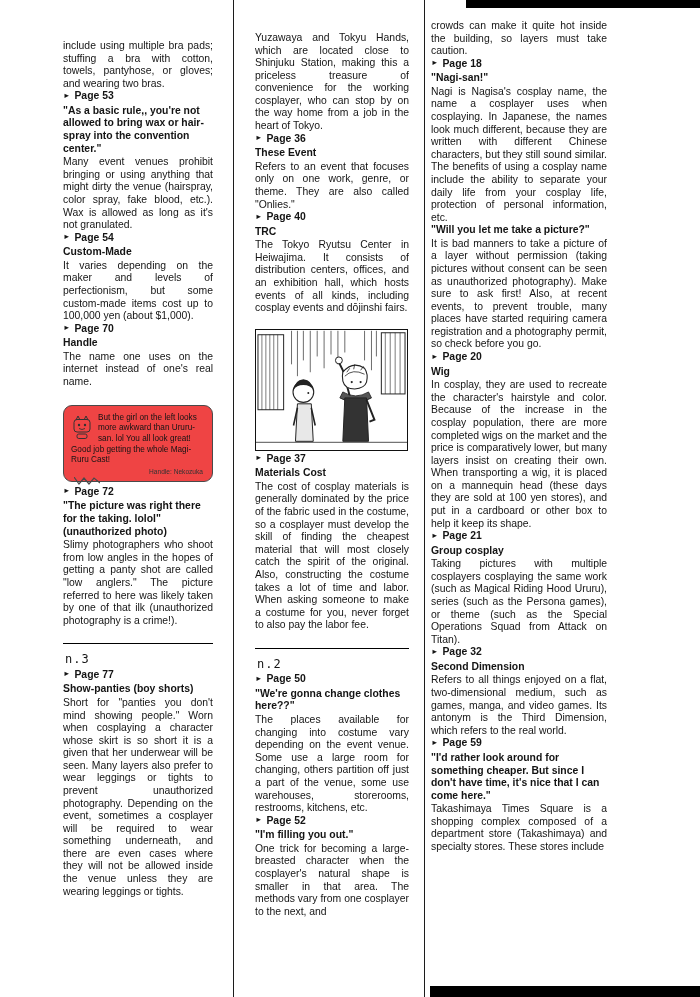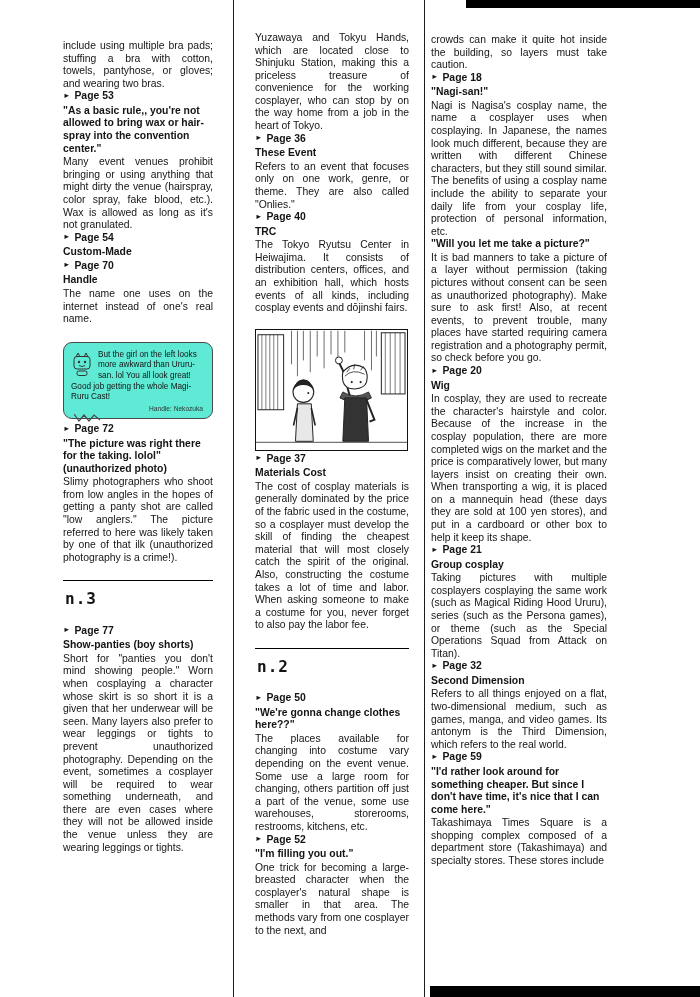--- a/index.html
+++ b/index.html
@@ -14,41 +14,41 @@
   .vrule { position:absolute; top:0; bottom:0; width:1px; background:#1c1c1c; }
   .vrule-1 { left:233px; }
   .vrule-2 { left:424px; }
   .bar { position:absolute; background:#000; }
   .bar-top { left:466px; top:0; width:234px; height:8px; }
   .bar-bottom { left:430px; top:986px; width:270px; height:11px; }
 
   .col { position:absolute; font-size:10.4px; line-height:1.21; }
   .col-1 { left:63px;  top:40px; width:150px; }
   .col-2 { left:255px; top:32px; width:154px; }
-  .col-3 { left:431px; top:34px; width:176px; }
+  .col-3 { left:431px; top:20px; width:176px; }
 
   .intro, .ebody { text-align:justify; }
   .entry { }
   .pagemark { font-weight:bold; margin-bottom:2px; }
   .tri { font-size:7.5px; vertical-align:1.5px; margin-right:4px; letter-spacing:0; }
   .etitle { font-weight:bold; margin-bottom:1px; }
 
   .section { margin-top:16px; }
   .section-rule { border-top:1.2px solid #000; }
   .section-num {
     font-family:"DejaVu Sans Mono", monospace;
-    font-size:16px; font-weight:bold; letter-spacing:1px;
-    margin:8px 0 16px 2px;
+    font-size:12px; font-weight:normal; letter-spacing:1px;
+    margin:8px 0 2px 2px;
   }
 
   .notebox {
     border:1.3px solid #4a4a4a; border-radius:9px;
     padding:7px 7px 15px 7px; margin:16px 0 4px 0;
     position:relative; font-size:8.2px; line-height:1.3;
-    background:#5eead4;
+    background:#ef4444;
   }
   .notebox .avatar { float:left; width:22px; height:27px; margin:0 5px 2px 0; }
   .note-handle { position:absolute; right:9px; bottom:4px; font-size:6.6px; color:#333; }
   .note-tear {
     position:absolute; left:10px; bottom:-4px; width:26px; height:8px;
   }
 
   .illus {
     margin:14px 0 2px 0; width:153px; height:122px;
     border:1.2px solid #111; background:#fff; overflow:hidden;
@@ -68,20 +68,21 @@
 
   <div class="entry">
     <div class="pagemark"><span class="tri">►</span><span>Page 53</span></div>
     <div class="etitle">"As a basic rule,, you're not allowed to bring wax or hair-spray into the convention center."</div>
     <div class="ebody">Many event venues prohibit bringing or using anything that might dirty the venue (hairspray, color spray, fake blood, etc.). Wax is allowed as long as it's not granulated.</div>
   </div>
 
   <div class="entry">
     <div class="pagemark"><span class="tri">►</span><span>Page 54</span></div>
     <div class="etitle">Custom-Made</div>
+    <div class="ebody">It varies depending on the maker and levels of perfectionism, but some custom-made items cost up to 100,000 yen (about $1,000).</div>
   </div>
 
   <div class="entry">
     <div class="pagemark"><span class="tri">►</span><span>Page 70</span></div>
     <div class="etitle">Handle</div>
     <div class="ebody">The name one uses on the internet instead of one's real name.</div>
   </div>
 
   <div class="notebox">
     <span class="avatar">

